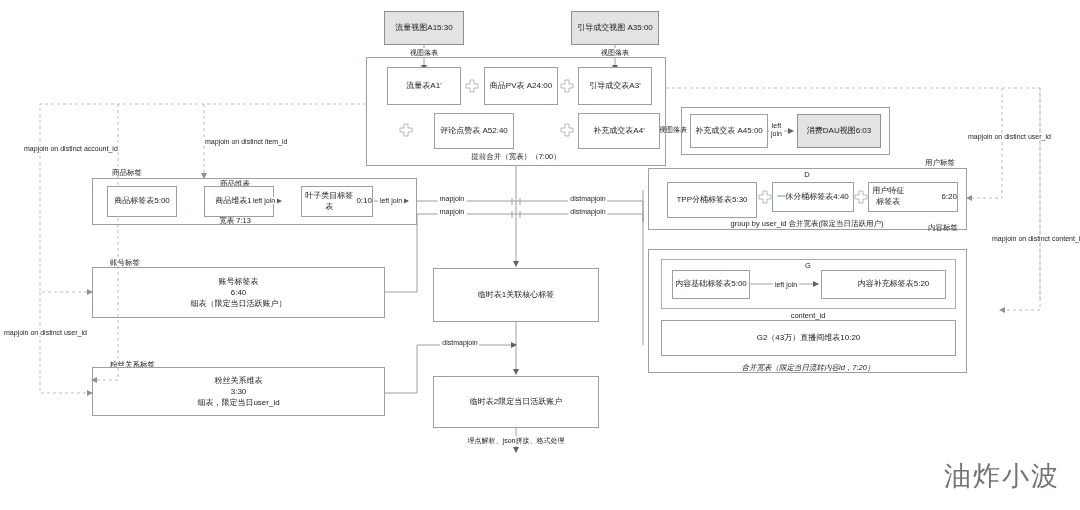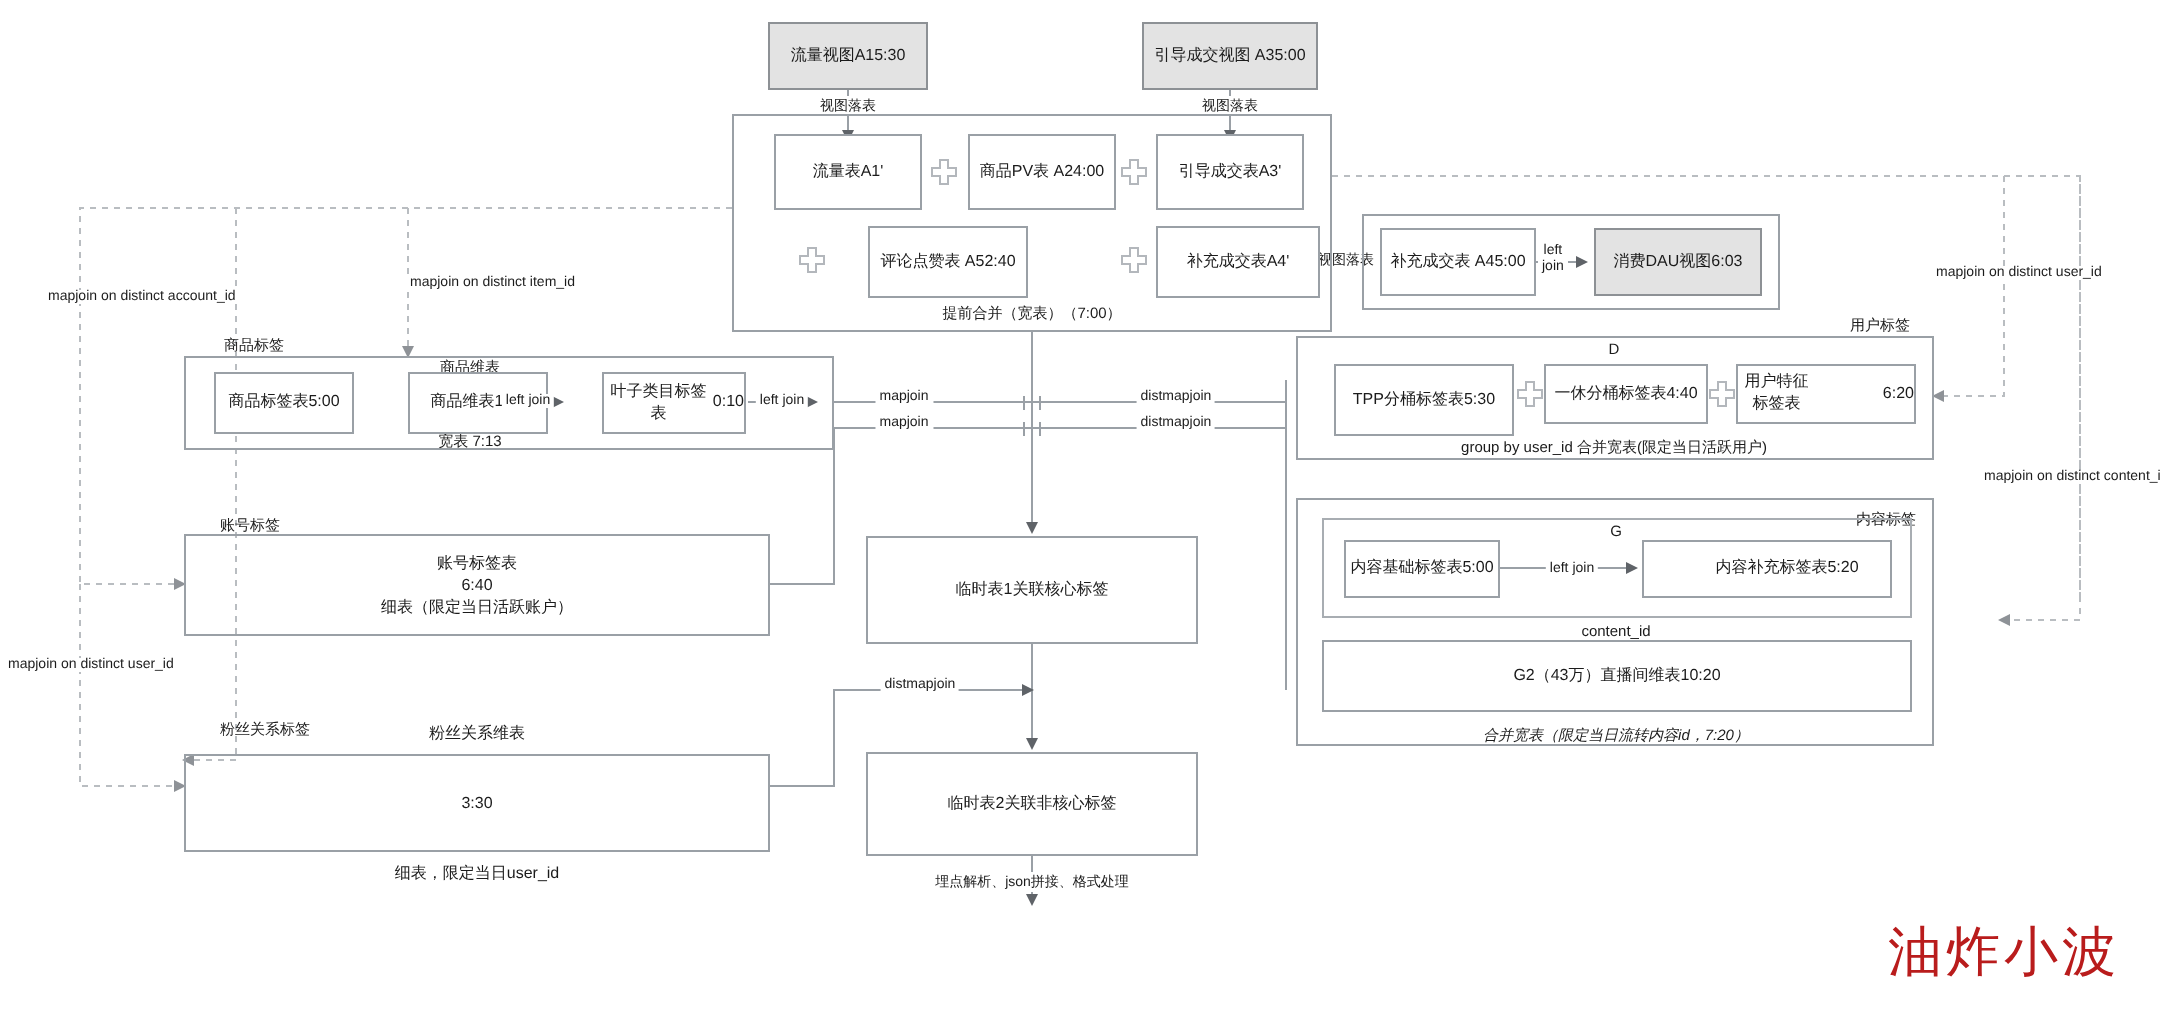--- a/index.html
+++ b/index.html
@@ -20,21 +20,21 @@
   .cap{position:absolute;font-size:7.5px;color:#1b1b1b;white-space:nowrap;}
   .cap.c{transform:translateX(-50%);}
 
   .elabel{position:absolute;font-size:7px;color:#1b1b1b;white-space:nowrap;background:#fff;padding:0 2px;}
   .elabel.c{transform:translateX(-50%);}
   .elabel.two{line-height:1.15;}
 
   .plus{position:absolute;width:14px;height:14px;transform:translate(-50%,-50%);opacity:.75;}
   .plus svg{display:block;}
 
-  .watermark{position:absolute;right:20px;bottom:16px;font-size:27px;color:#b91c1c;
+  .watermark{position:absolute;right:20px;bottom:16px;font-size:27px;color:#737373;
              letter-spacing:2px;font-family:"Liberation Serif","DejaVu Serif",serif;}
 </style>
 </head>
 <body>
 
 <div id="canvas">
 
   <svg class="wires" viewBox="0 0 1080 510">
     <defs>
       <marker id="ah" markerWidth="6" markerHeight="6" refX="5" refY="3" orient="auto">
@@ -197,22 +197,22 @@
 
   <div class="cap" style="left:110px;top:258px;">账号标签</div>
   <div class="group" style="left:92px;top:267px;width:293px;height:51px;
        display:flex;flex-direction:column;align-items:center;justify-content:center;font-size:8px;line-height:1.4;">
     <div>账号标签表</div>
     <div>6:40</div>
     <div>细表（限定当日活跃账户）</div>
   </div>
 
   <div class="cap" style="left:110px;top:360px;">粉丝关系标签</div>
-  <div class="group" style="left:92px;top:377px;width:293px;height:49px;
-       display:flex;flex-direction:column;align-items:center;justify-content:center;font-size:8px;line-height:1.4;gap:24px;">
+  <div class="group" style="left:92px;top:367px;width:293px;height:49px;
+       display:flex;flex-direction:column;align-items:center;justify-content:center;font-size:8px;line-height:1.4;">
     <div>粉丝关系维表</div>
     <div>3:30</div>
     <div>细表，限定当日user_id</div>
   </div>
 
   <div class="cap" style="left:925px;top:158px;">用户标签</div>
   <div class="group" style="left:648px;top:168px;width:319px;height:62px;"></div>
   <div class="cap c" style="left:807px;top:170px;">D</div>
   <div class="cap c" style="left:807px;top:219px;">group by user_id 合并宽表(限定当日活跃用户)</div>
 
@@ -232,21 +232,21 @@
     <svg width="14" height="14" viewBox="0 0 14 14">
         <path d="M5,1 H9 V5 H13 V9 H9 V13 H5 V9 H1 V5 H5 Z" fill="none" stroke="#9aa0a6"></path>
       </svg>
   </div>
   <div class="plus" style="left:861px;top:197px;">
     <svg width="14" height="14" viewBox="0 0 14 14">
         <path d="M5,1 H9 V5 H13 V9 H9 V13 H5 V9 H1 V5 H5 Z" fill="none" stroke="#9aa0a6"></path>
       </svg>
   </div>
 
-  <div class="cap" style="left:928px;top:223px;margin-top:32px;">内容标签</div>
+  <div class="cap" style="left:928px;top:223px;">内容标签</div>
   <div class="group" style="left:648px;top:249px;width:319px;height:124px;"></div>
   <div class="group inner" style="left:661px;top:259px;width:295px;height:50px;"></div>
   <div class="cap c" style="left:808px;top:261px;">G</div>
   <div class="cap c" style="left:808px;top:311px;">content_id</div>
   <div class="cap c" style="left:808px;top:363px;font-style:italic;">合并宽表（限定当日流转内容id，7:20）</div>
 
   <div class="node" style="left:672px;top:270px;width:78px;height:29px;">
     <div>内容基础标签表</div>
     <div class="l2">5:00</div>
   </div>
@@ -261,21 +261,21 @@
     <div>直播间维表</div>
     <div>10:20</div>
   </div>
 
   <div class="node" style="left:433px;top:268px;width:166px;height:54px;">
     <div>临时表1</div>
     <div class="l2">关联核心标签</div>
   </div>
   <div class="node" style="left:433px;top:376px;width:166px;height:52px;">
     <div>临时表2</div>
-    <div class="l2">关联非核心标签</div>
+    <div class="l2">限定当日活跃账户</div>
   </div>
   <div class="elabel c" style="left:516px;top:436px;">埋点解析、json拼接、格式处理</div>
 
   <div class="elabel c" style="left:452px;top:195px;">mapjoin</div>
   <div class="elabel c" style="left:588px;top:195px;">distmapjoin</div>
   <div class="elabel c" style="left:452px;top:208px;">mapjoin</div>
   <div class="elabel c" style="left:588px;top:208px;">distmapjoin</div>
   <div class="elabel c" style="left:460px;top:339px;">distmapjoin</div>
 
   <div class="elabel" style="left:22px;top:145px;">mapjoin on distinct account_id</div>

